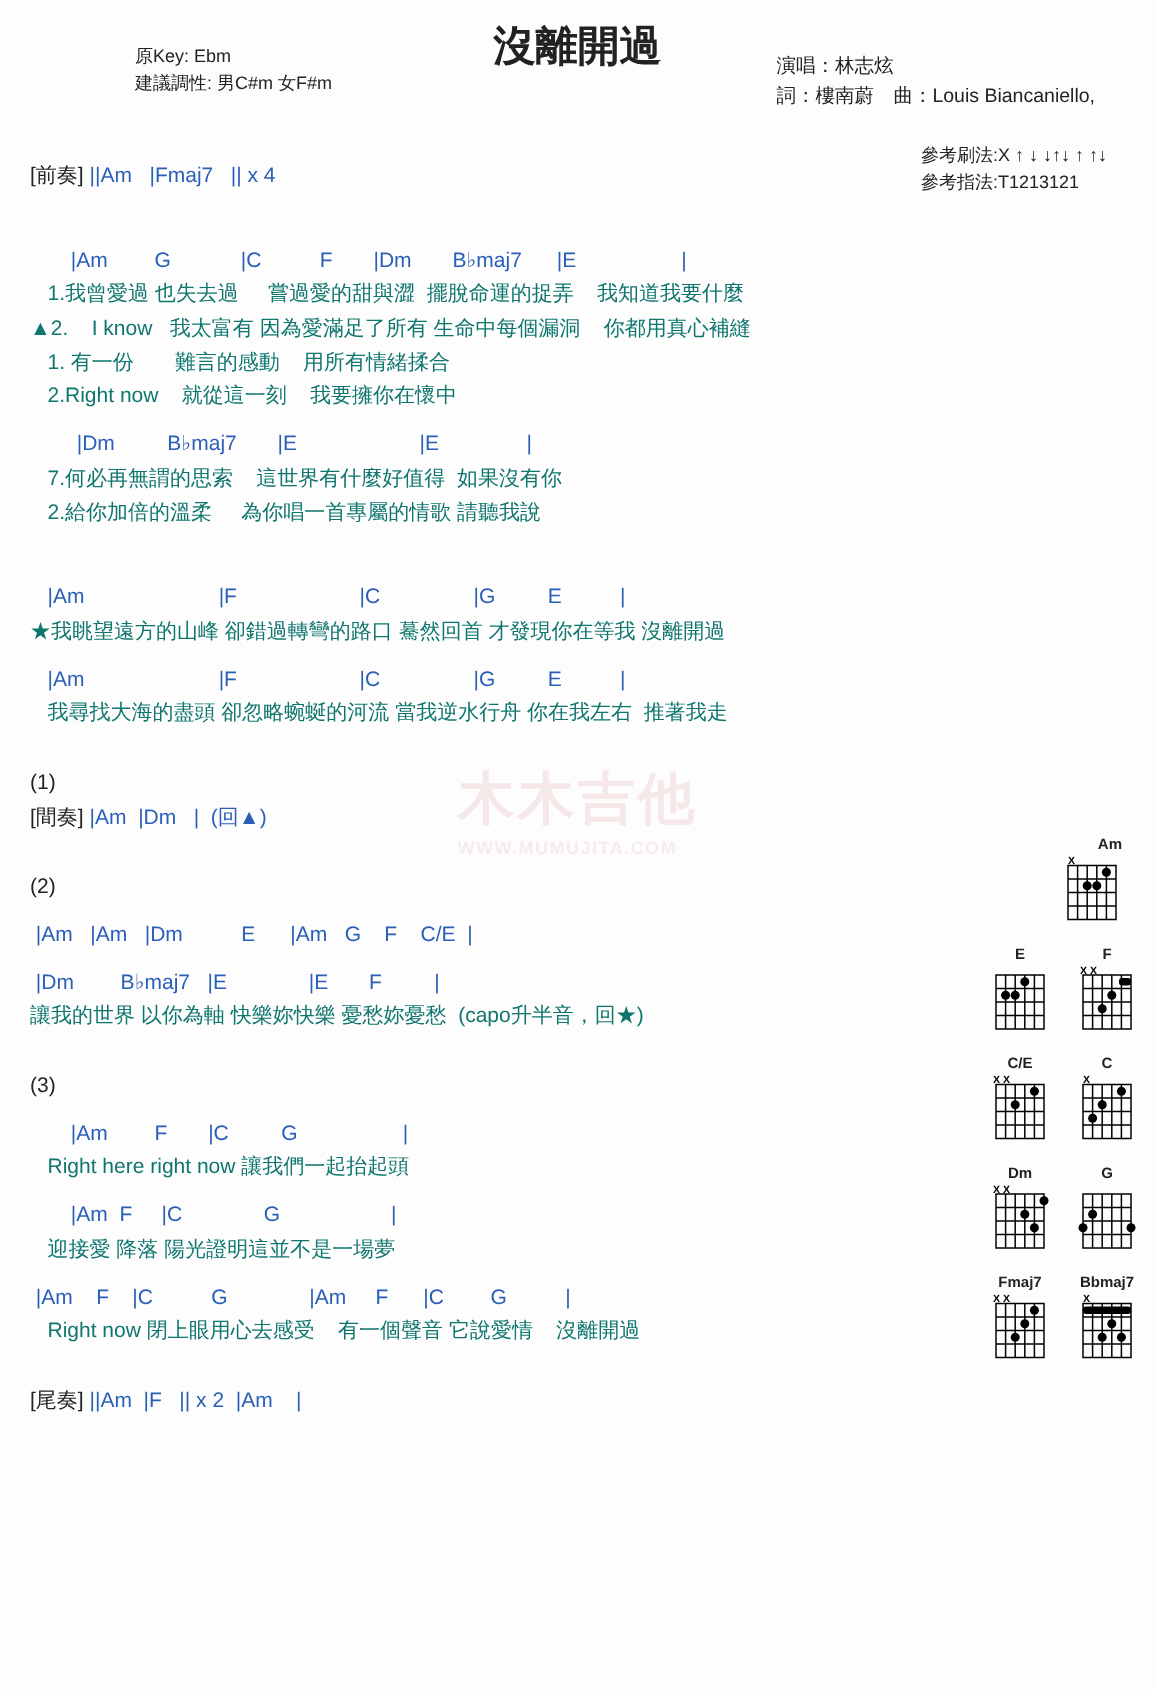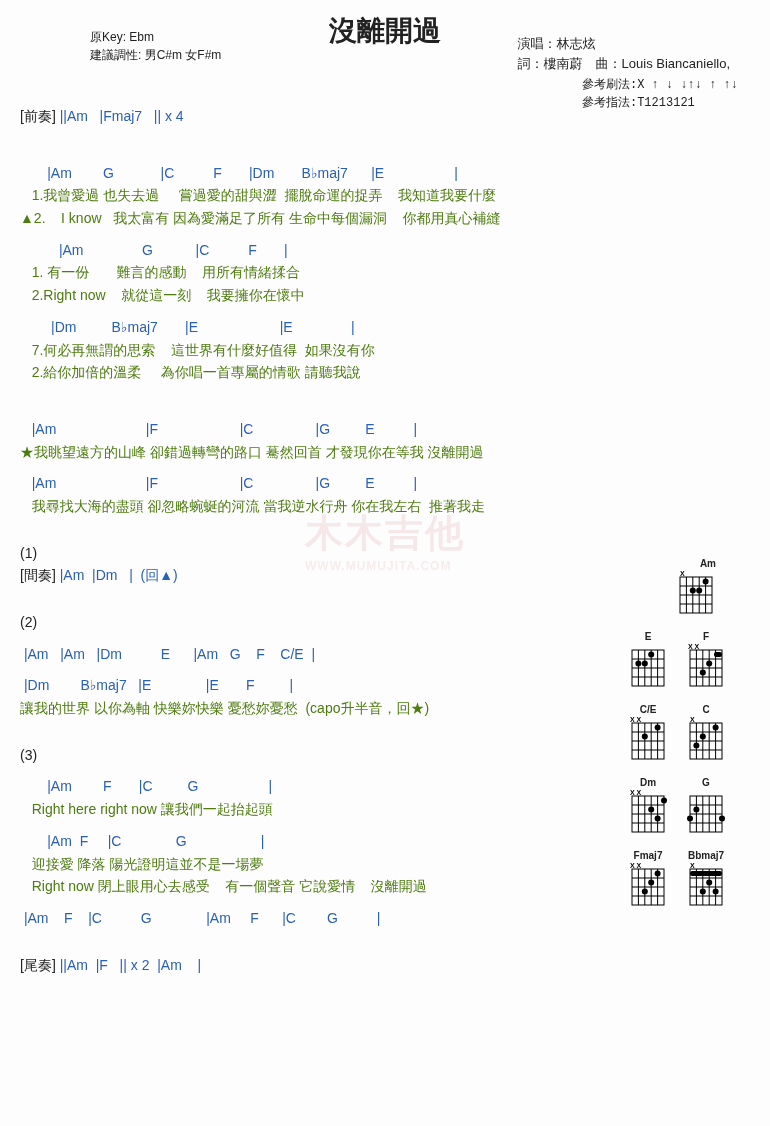--- a/index.html
+++ b/index.html
@@ -30,32 +30,31 @@
     position: absolute;
     right: 40px;
     top: 34px;
     font-size: 13px;
     line-height: 1.5;
     text-align: left;
   }
   .strum {
     position: absolute;
     right: 32px;
-    top: 76px;
+    top: 94px;
     font-size: 12px;
     line-height: 1.5;
-    font-family: Liberation Mono, monospace;
   }
   .content {
     margin-top: 56px;
     line-height: 1.55;
   }
   .chord { color: #2a5fb8; font-weight: 500; }
   .bracket { color: #222; }
-  .lyric { color: #4d7c0f; }
+  .lyric { color: #0f766e; }
   .row { white-space: pre; margin-bottom: 1px; }
   .row.chordline { margin-top: 10px; margin-bottom: 1px; }
   .section-gap-big { height: 24px; }
   .watermark {
     position: absolute;
     left: 50%;
     top: 48%;
     transform: translate(-50%, -50%);
     font-size: 38px;
     color: rgba(200, 80, 80, 0.12);
@@ -66,21 +65,21 @@
   }
   .watermark small {
     display: block;
     font-size: 12px;
     letter-spacing: 1px;
     color: rgba(200, 80, 80, 0.1);
   }
   
   .chord-diagrams {
     position: absolute;
-    right: 44px;
+    right: 12px;
     top: 558px;
     width: 130px;
     display: flex;
     flex-wrap: wrap;
     gap: 14px 18px;
     justify-content: flex-end;
   }
   .chord-dia {
     display: inline-flex;
     flex-direction: column;
@@ -120,21 +119,20 @@
 <div class="content">
 
   <div class="row"><span class="bracket">[前奏]</span><span class="chord"> ||Am   |Fmaj7   || x 4</span></div>
 
   <div class="section-gap-big"></div>
 
   <div class="row chordline chord">       |Am        G            |C          F       |Dm       B♭maj7      |E                  |</div>
   <div class="row lyric">   1.我曾愛過 也失去過     嘗過愛的甜與澀  擺脫命運的捉弄    我知道我要什麼</div>
   <div class="row lyric">▲2.    I know   我太富有 因為愛滿足了所有 生命中每個漏洞    你都用真心補縫</div>
 
-  <div class="row chordline chord">          |Am               G           |C          F       |</div>
   <div class="row lyric">   1. 有一份       難言的感動    用所有情緒揉合</div>
   <div class="row lyric">   2.Right now    就從這一刻    我要擁你在懷中</div>
 
   <div class="row chordline chord">        |Dm         B♭maj7       |E                     |E               |</div>
   <div class="row lyric">   7.何必再無謂的思索    這世界有什麼好值得  如果沒有你</div>
   <div class="row lyric">   2.給你加倍的溫柔     為你唱一首專屬的情歌 請聽我說</div>
 
   <div class="section-gap-big"></div>
 
   <div class="row chordline chord">   |Am                       |F                     |C                |G         E          |</div>
@@ -154,22 +152,22 @@
   <div class="row chordline chord"> |Dm        B♭maj7   |E              |E       F         |</div>
   <div class="row lyric">讓我的世界 以你為軸 快樂妳快樂 憂愁妳憂愁  (capo升半音，回★)</div>
 
   <div class="section-gap-big"></div>
 
   <div class="row">(3)</div>
   <div class="row chordline chord">       |Am        F       |C         G                  |</div>
   <div class="row lyric">   Right here right now 讓我們一起抬起頭</div>
   <div class="row chordline chord">       |Am  F     |C              G                   |</div>
   <div class="row lyric">   迎接愛 降落 陽光證明這並不是一場夢</div>
+  <div class="row chordline chord"> |Am    F    |C          G              |Am     F      |C        G          |</div>
   <div class="row lyric">   Right now 閉上眼用心去感受    有一個聲音 它說愛情    沒離開過</div>
-  <div class="row chordline chord"> |Am    F    |C          G              |Am     F      |C        G          |</div>
 
   <div class="section-gap-big"></div>
 
   <div class="row"><span class="bracket">[尾奏]</span><span class="chord"> ||Am  |F   || x 2  |Am    |</span></div>
 
 </div>
 
 <div class="watermark">
   <span>木木吉他</span>
   <small>WWW.MUMUJITA.COM</small>

